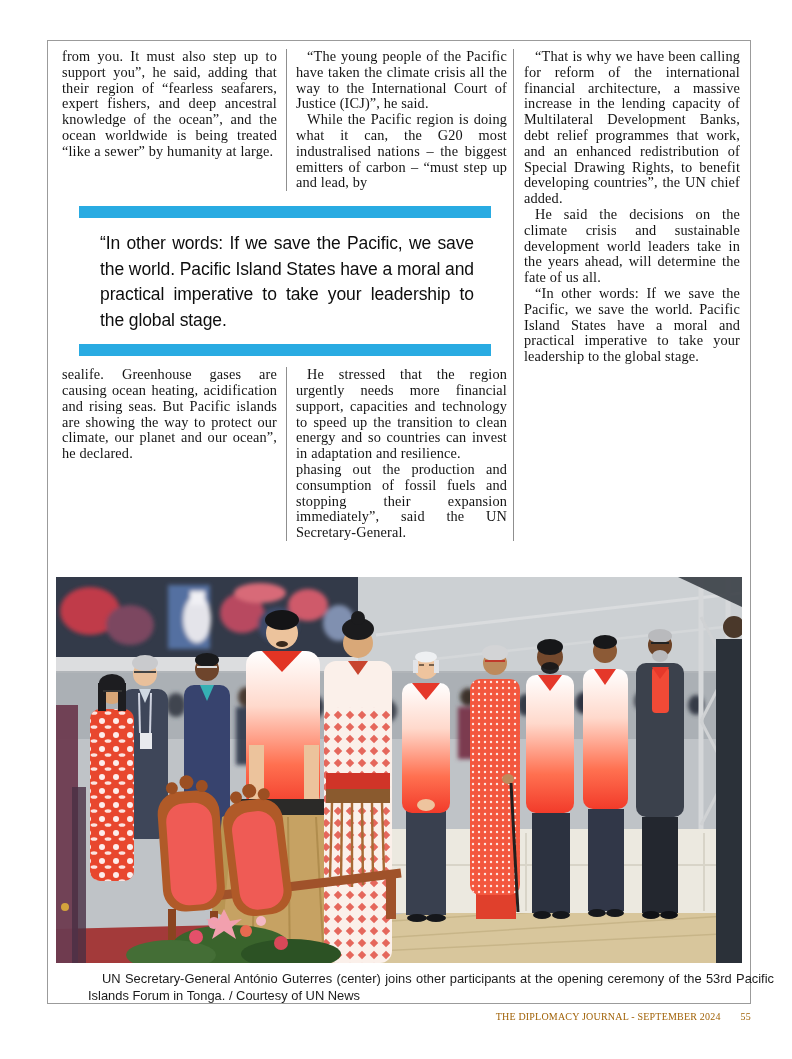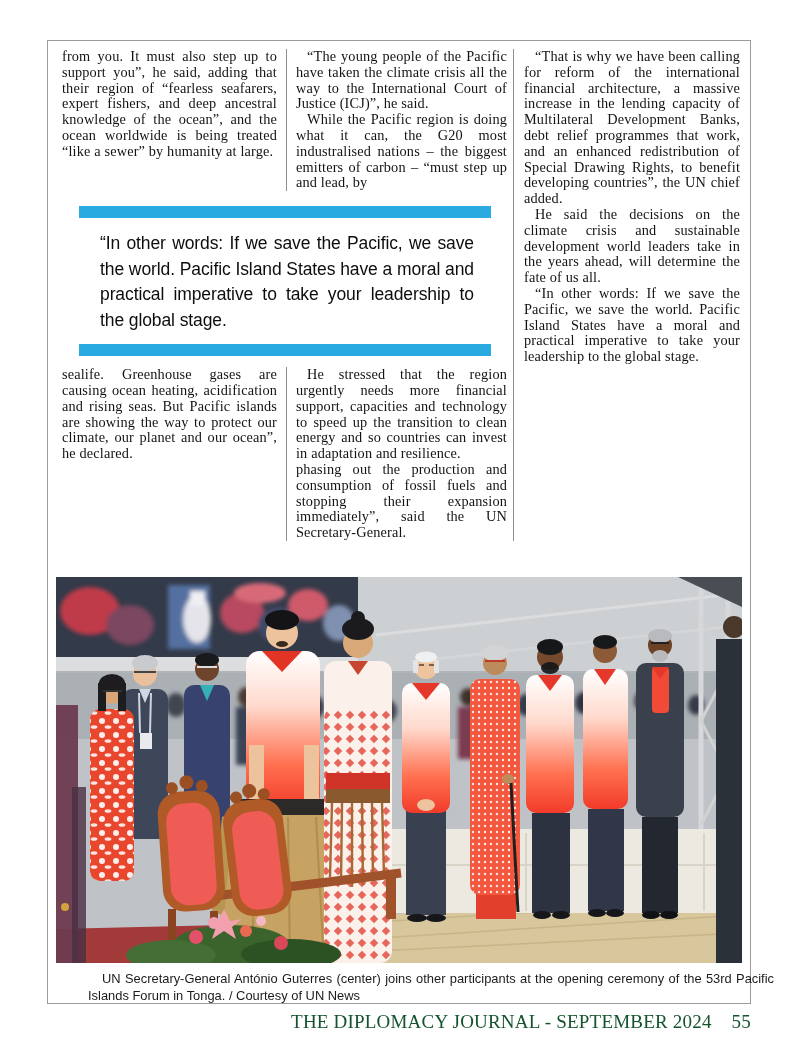--- a/index.html
+++ b/index.html
@@ -34,21 +34,21 @@
   .photo{position:absolute;left:8px;top:536px;width:686px;height:386px;overflow:hidden;}
   .photo svg{display:block;}
   .caption{
     position:absolute;left:8px;top:929px;width:686px;
     font-family:Liberation Sans, sans-serif;
     font-size:12.9px;line-height:17px;color:#1b1b1b;
     text-align:justify;text-indent:14px;margin-left:32px;
   }
   .footer{
     position:absolute;left:47px;top:1011px;width:704px;text-align:right;
-    font-size:19px;color:#14532d;letter-spacing:0.2px;
+    font-size:10px;color:#a16207;letter-spacing:0.2px;
   }
   .footer .pagenum{margin-left:20px;}
 </style>
 </head>
 <body>
 
 <div class="frame">
 
   <div class="text-region">
     <div class="left23">

